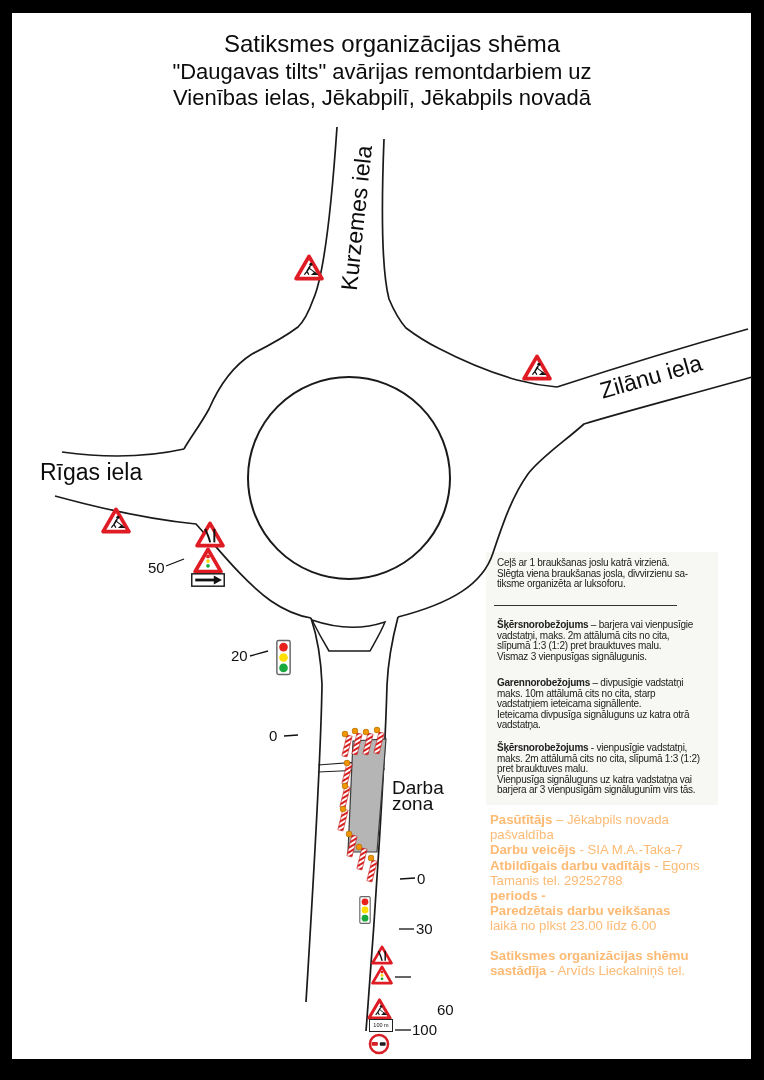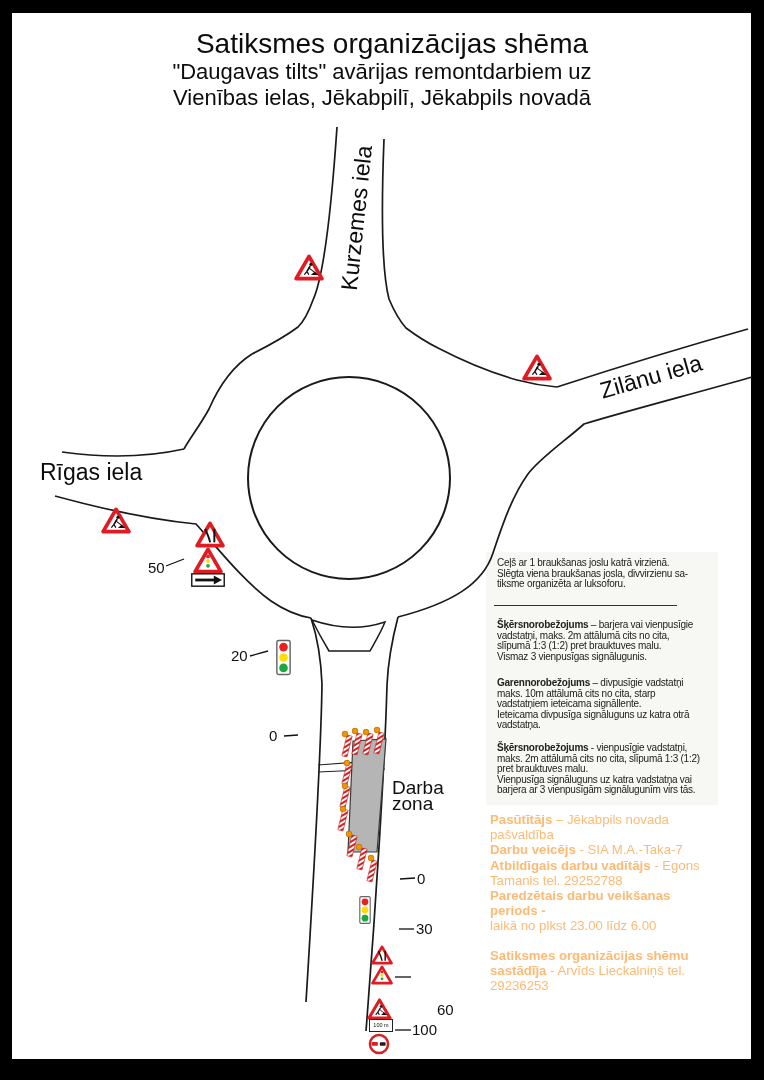--- a/index.html
+++ b/index.html
@@ -3,21 +3,21 @@
 <meta charset="utf-8">
 <style>
   html,body{margin:0;padding:0;background:#000;}
   #stage{position:relative;width:764px;height:1080px;background:#000;overflow:hidden;
          font-family:"Liberation Sans",sans-serif;color:#111;}
   #sheet{position:absolute;left:12px;top:13px;width:739px;height:1046px;background:#fff;}
   #overlay{position:absolute;left:0;top:0;width:764px;height:1080px;}
   .abs{position:absolute;white-space:nowrap;}
   
   #title{position:absolute;left:0;top:28px;width:764px;text-align:center;color:#0c0c0c;}
-  #title .t1{font-size:28px;line-height:31px;padding-left:20px;}
+  #title .t1{font-size:24px;line-height:31px;padding-left:20px;}
   #title .t2,#title .t3{font-size:22px;line-height:26px;}
   
   .street{font-size:23px;color:#0c0c0c;}
   #lbl-kurzemes{left:357px;top:218px;transform:translate(-50%,-50%) rotate(-84deg);}
   #lbl-zilanu{left:651px;top:377px;transform:translate(-50%,-50%) rotate(-16deg);}
   #lbl-rigas{left:40px;top:459px;}
   
   .marker{font-size:15px;color:#111;}
   #mk50{left:148px;top:559px;}
   #mk20{left:231px;top:647px;}
@@ -222,20 +222,19 @@
     <div>Vienpusīga signāluguns uz katra vadstatņa vai</div>
     <div>barjera ar 3 vienpusīgām signālugunīm virs tās.</div>
   </div>
 
   <div class="abs" id="credits">
     <div><span class="b">Pasūtītājs</span><span> – Jēkabpils novada</span></div>
     <div><span class="b"></span><span>pašvaldība</span></div>
     <div><span class="b">Darbu veicējs</span><span> - SIA M.A.-Taka-7</span></div>
     <div><span class="b">Atbildīgais darbu vadītājs</span><span> - Egons</span></div>
     <div><span class="b"></span><span>Tamanis tel. 29252788</span></div>
+    <div><span class="b">periods -</span><span></span></div>
     <div><span class="b">Paredzētais darbu veikšanas</span><span></span></div>
-    <div><span class="b">periods -</span><span></span></div>
     <div><span class="b"></span><span>laikā no plkst 23.00 līdz 6.00</span></div>
     <div class="gap"><span class="b">Satiksmes organizācijas shēmu</span><span></span></div>
     <div><span class="b">sastādīja</span><span> - Arvīds Lieckalniņš tel.</span></div>
-    <div><span class="b"></span><span>29236253</span></div>
   </div>
 </div>
 
 </body></html>

